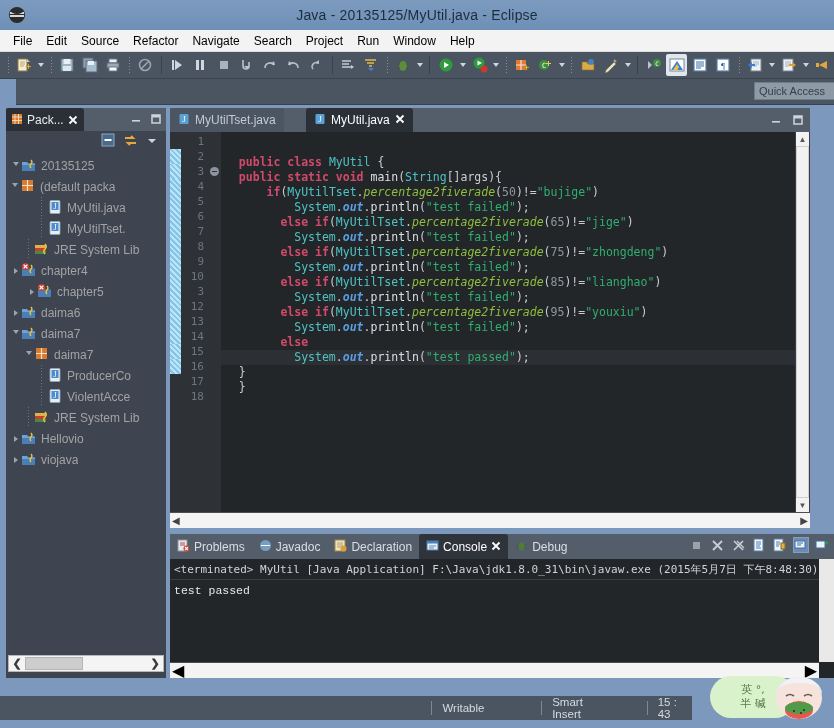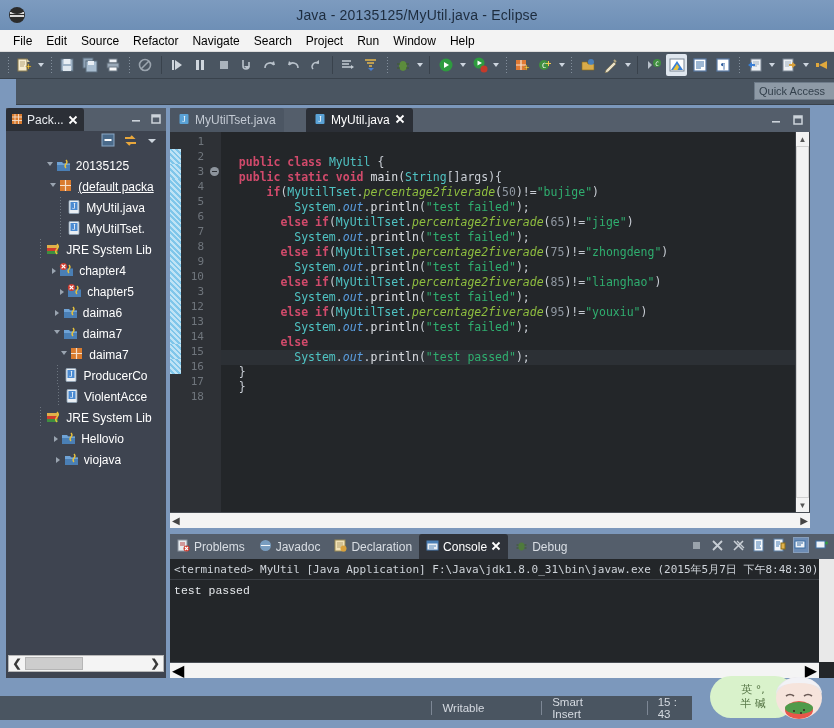--- a/index.html
+++ b/index.html
@@ -108,22 +108,22 @@
   .pe-toolrow {
     height:22px; background:#3e4450; display:flex; align-items:center;
     justify-content:flex-end; gap:8px; padding-right:8px;
   }
   .tree {
     position:absolute; left:0; top:45px; right:0; bottom:30px;
     background:#3e4450; overflow:hidden;
     padding-top: 2px;
   }
   .tnode {
-    height:21px; display:flex; align-items:center; font-size:12px; color:#ffffff;
-    white-space:nowrap; padding-right:2px;justify-content:center;
+    height:21px; display:flex; align-items:center; font-size:12px; color:#a3a3a3;
+    white-space:nowrap; padding-right:2px;
   }
   .twist {
     width:11px; height:21px; display:flex; align-items:center; justify-content:center;
     flex: 0 0 11px;
   }
   .twist i {
     width:0;height:0;border-top:3.5px solid transparent;border-bottom:3.5px solid transparent;
     border-left:4px solid #9aa4b0; display:block;
   }
   .twist.open i {
@@ -190,21 +190,21 @@
   }
   .cline { height:15px; line-height:15px; white-space:pre; padding-left:4px; }
   .cline.cur { background:#2c3035; }
 
   .kw  { color:#d14a6b; font-weight:bold; }
   .cls { color:#4fc3c3; }
   .str { color:#2fae6f; }
   .num { color:#8f97a1; }
   .pun { color:#c8cdd4; }
   .mth { color:#8fbf3f; font-style:italic; }
-  .sfld{ color:#5a9ee0; font-style:italic; font-weight:normal; }
+  .sfld{ color:#5a9ee0; font-style:italic; font-weight:bold; }
   .mcall { color:#dcdfe4; }
 
   .ed-vscroll {
     position:absolute; right:0; top:24px; bottom:16px; width:15px;
     background:#3a3e44;
   }
   .ed-vscroll .track { position:absolute; left:1px; right:1px; top:14px; bottom:14px;
     background:#f2f2f2; border:1px solid #cfcfcf;}
   .ed-vscroll .btn { position:absolute;left:1px;right:1px;height:14px;background:#f2f2f2;
     display:flex;align-items:center;justify-content:center;font-size:8px;color:#555;}
@@ -600,21 +600,21 @@
           <span class="twist open">
             <i></i>
           </span>
           <span class="ticon"><svg width="16" height="16" viewBox="0 0 16 16">
               <path d="M1 5 h5 l1 1.6 h7 V14 H1z" fill="#4a7fb5"></path>
               <path d="M1 5 h5 l1 1.6 h7 V8 H1z" fill="#6fa3d6"></path>
               <path d="M10 3 q2 2 0 4 q-2 2 0 4" stroke="#e8c33c" stroke-width="1.4" fill="none"></path>
             </svg></span>
           <span class="tlabel">20135125</span>
         </div>
-        <div class="tnode" style="padding-left: 31px; text-decoration: underline;">
+        <div class="tnode" style="padding-left: 3px;">
           <span class="twist open">
             <i></i>
           </span>
           <span class="ticon"><svg width="16" height="16" viewBox="0 0 16 16">
               <rect x="2" y="2" width="11" height="11" fill="#d97b2e"></rect>
               <path d="M2 7.5h11M7.5 2v11" stroke="#f6e0cb" stroke-width="1.2"></path>
             </svg></span>
           <span class="tlabel">(default packa</span>
         </div>
         <div class="tnode" style="padding-left: 30px;">

